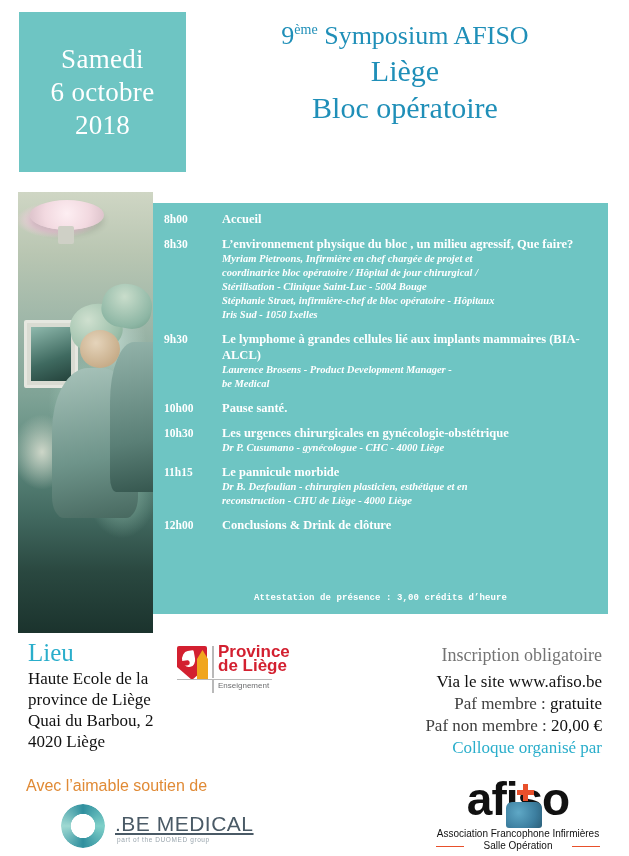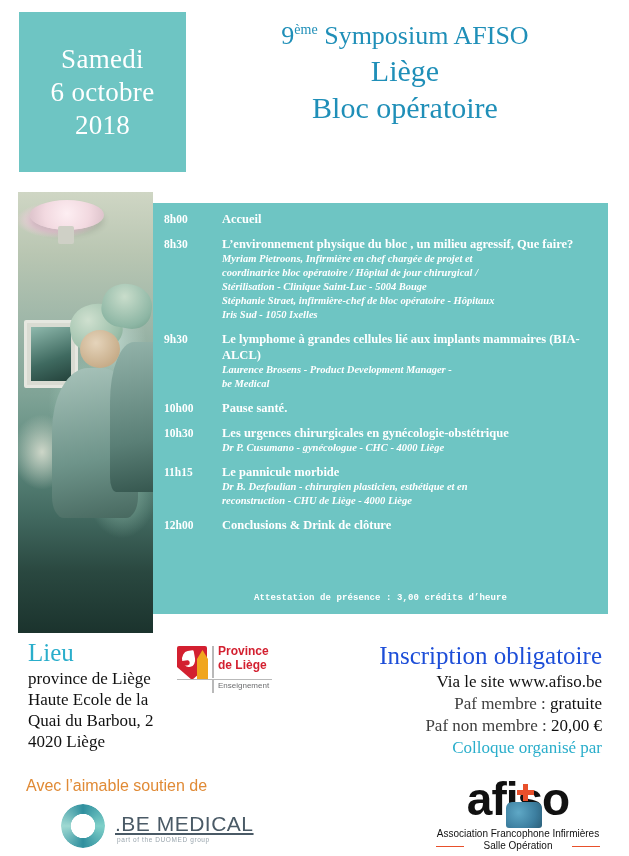--- a/index.html
+++ b/index.html
@@ -152,33 +152,33 @@
     background:#d32030;border-radius:2px;
   }
   .prov-tower{
     position:absolute;left:20px;top:4px;width:11px;height:30px;
     background:#f0a51e;clip-path:polygon(50% 0,100% 30%,100% 100%,0 100%,0 30%);
   }
   .prov-divider{position:absolute;left:35px;top:0;width:1.5px;height:32px;background:#b9b9b9;}
   .prov-txt{
     position:absolute;left:41px;top:-1px;
     color:#d32030;font-family:"Liberation Sans", sans-serif;
-    font-weight:bold;font-size:12px;line-height:13.5px;
+    font-weight:bold;font-size:17px;line-height:13.5px;
   }
   .prov-rule{position:absolute;left:0;top:33px;width:95px;height:1px;background:#b9b9b9;}
   .prov-sub-div{position:absolute;left:35px;top:33px;width:1.5px;height:14px;background:#b9b9b9;}
   .prov-sub{
     position:absolute;left:41px;top:35px;
     color:#6d6e70;font-family:"Liberation Sans", sans-serif;
     font-size:8px;line-height:10px;
   }
 
   .insc-col{position:absolute;left:330px;top:4px;width:272px;text-align:right;}
   .insc-h{
-    color:#1d4ed8;font-size:25px;line-height:31px;
+    color:#737373;font-size:18px;line-height:31px;
     font-family:"Liberation Serif", serif;
   }
   .insc-line{
     font-size:17px;line-height:22px;
     font-family:"Liberation Serif", serif;color:#111111;
   }
   .insc-line .lbl{color:#404040;}
   .insc-line.all-teal{color:#2aaecb;}
 
   
@@ -330,22 +330,22 @@
         </div>
       <div class="attest">Attestation de présence : 3,00 crédits d’heure</div>
     </div>
 
   </div>
 
   <div class="footer">
 
     <div class="lieu-col">
       <div class="lieu-h">Lieu</div>
+      <div class="lieu-line">Haute Ecole de la</div>
       <div class="lieu-line">province de Liège</div>
-      <div class="lieu-line">Haute Ecole de la</div>
       <div class="lieu-line">Quai du Barbou, 2</div>
       <div class="lieu-line">4020 Liège</div>
     </div>
 
     <div class="prov-logo">
       <div class="prov-shield">
           <span class="rooster"></span>
         </div>
       <div class="prov-tower"></div>
       <div class="prov-divider"></div>

